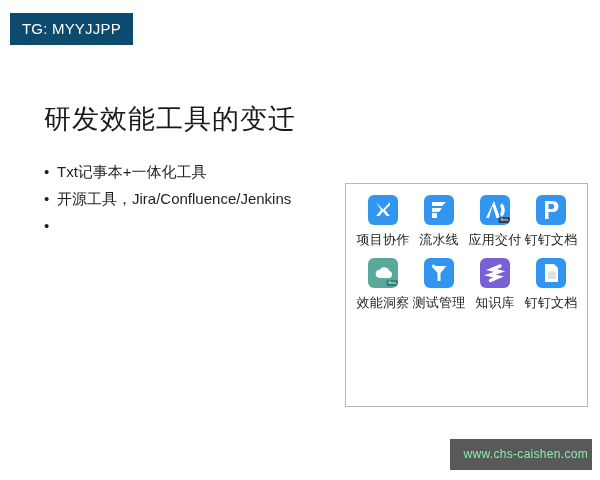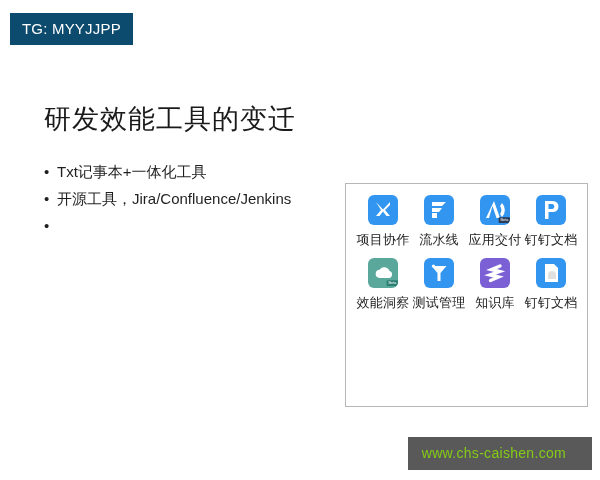--- a/index.html
+++ b/index.html
@@ -126,24 +126,24 @@
     white-space: nowrap;
     letter-spacing: 0.2px;
   }
 
   
   #site-watermark {
     position: absolute;
     right: 8px;
     bottom: 10px;
     background: #595959;
-    color: #84cc16;
-    font-size: 14px;
+    color: #86efac;
+    font-size: 12px;
     line-height: 1;
-    padding: 9px 26px 10px 14px;
+    padding: 9px 4px 10px 14px;
     white-space: nowrap;
     letter-spacing: 0.3px;
   }
 </style>
 </head>
 <body>
 
 <div id="tg-badge">TG: MYYJJPP</div>
 
 <div id="slide-title">研发效能工具的变迁</div>

